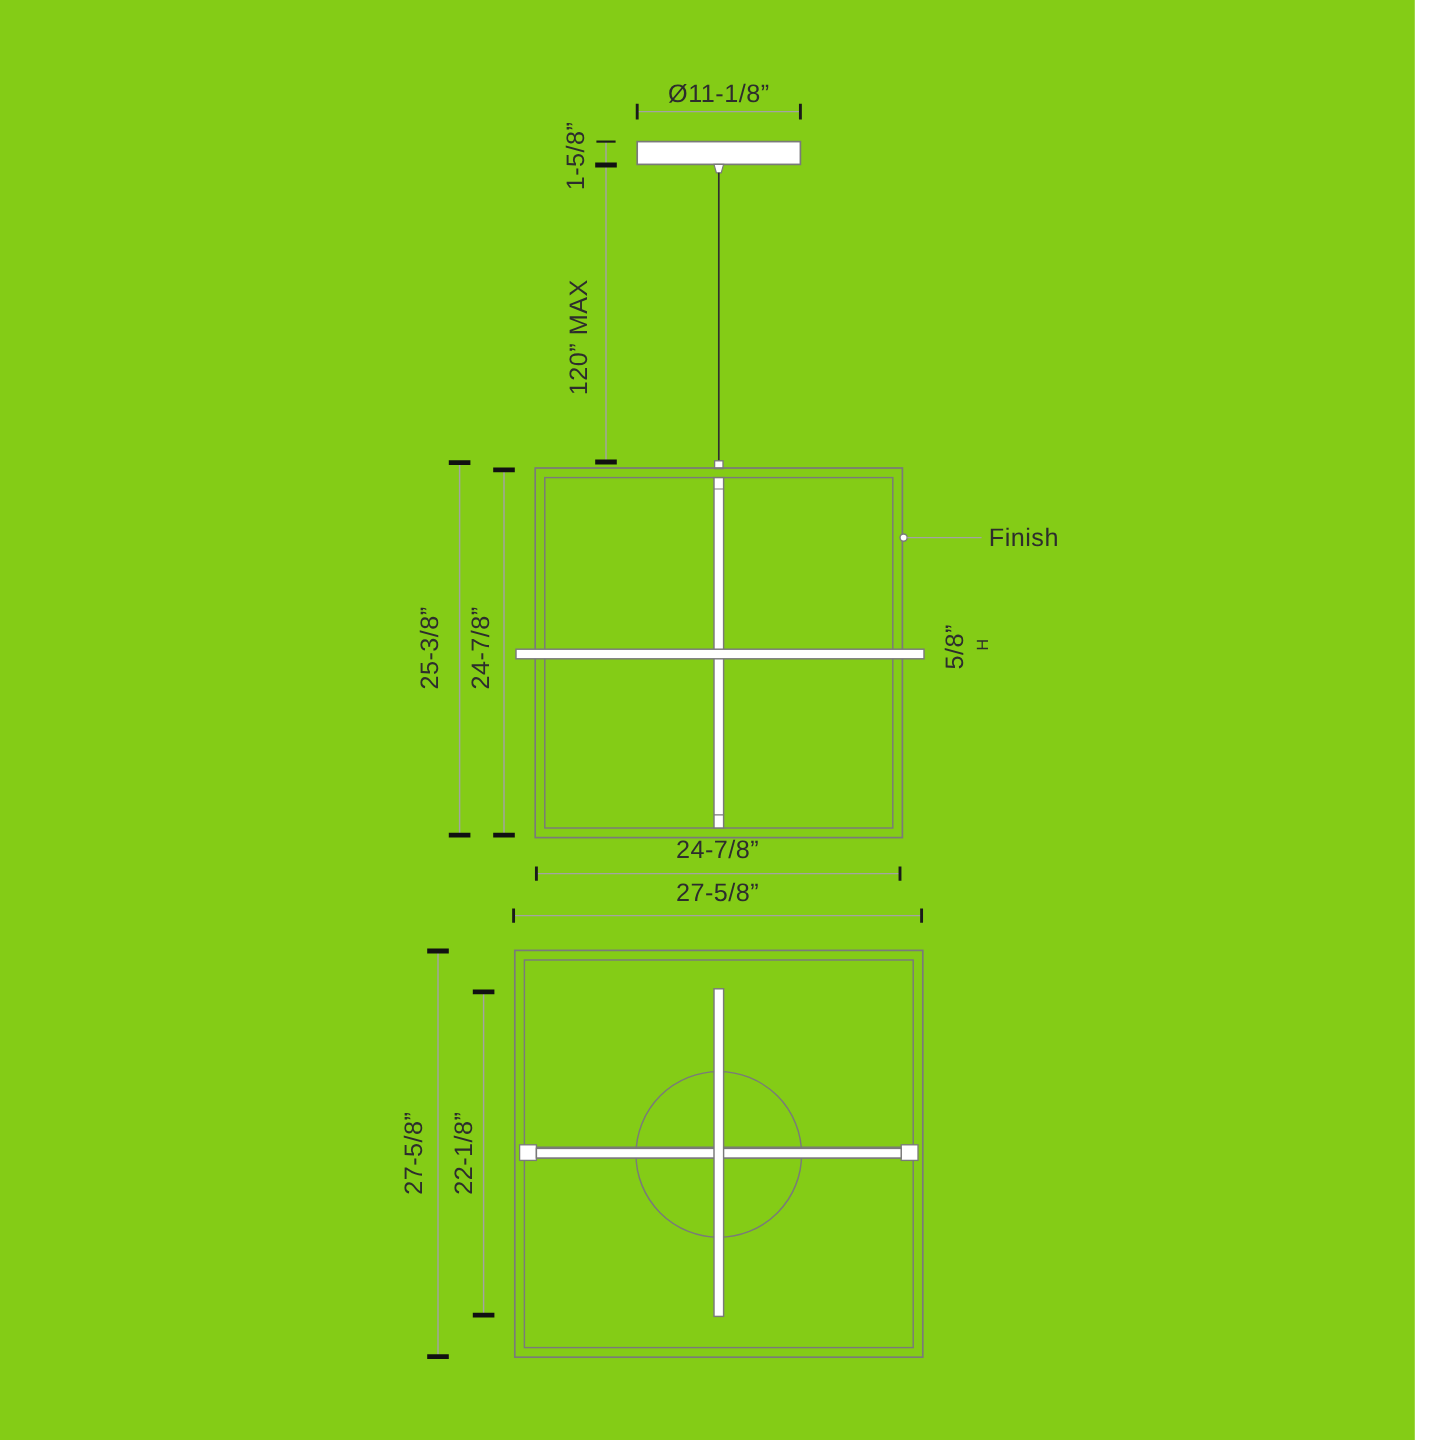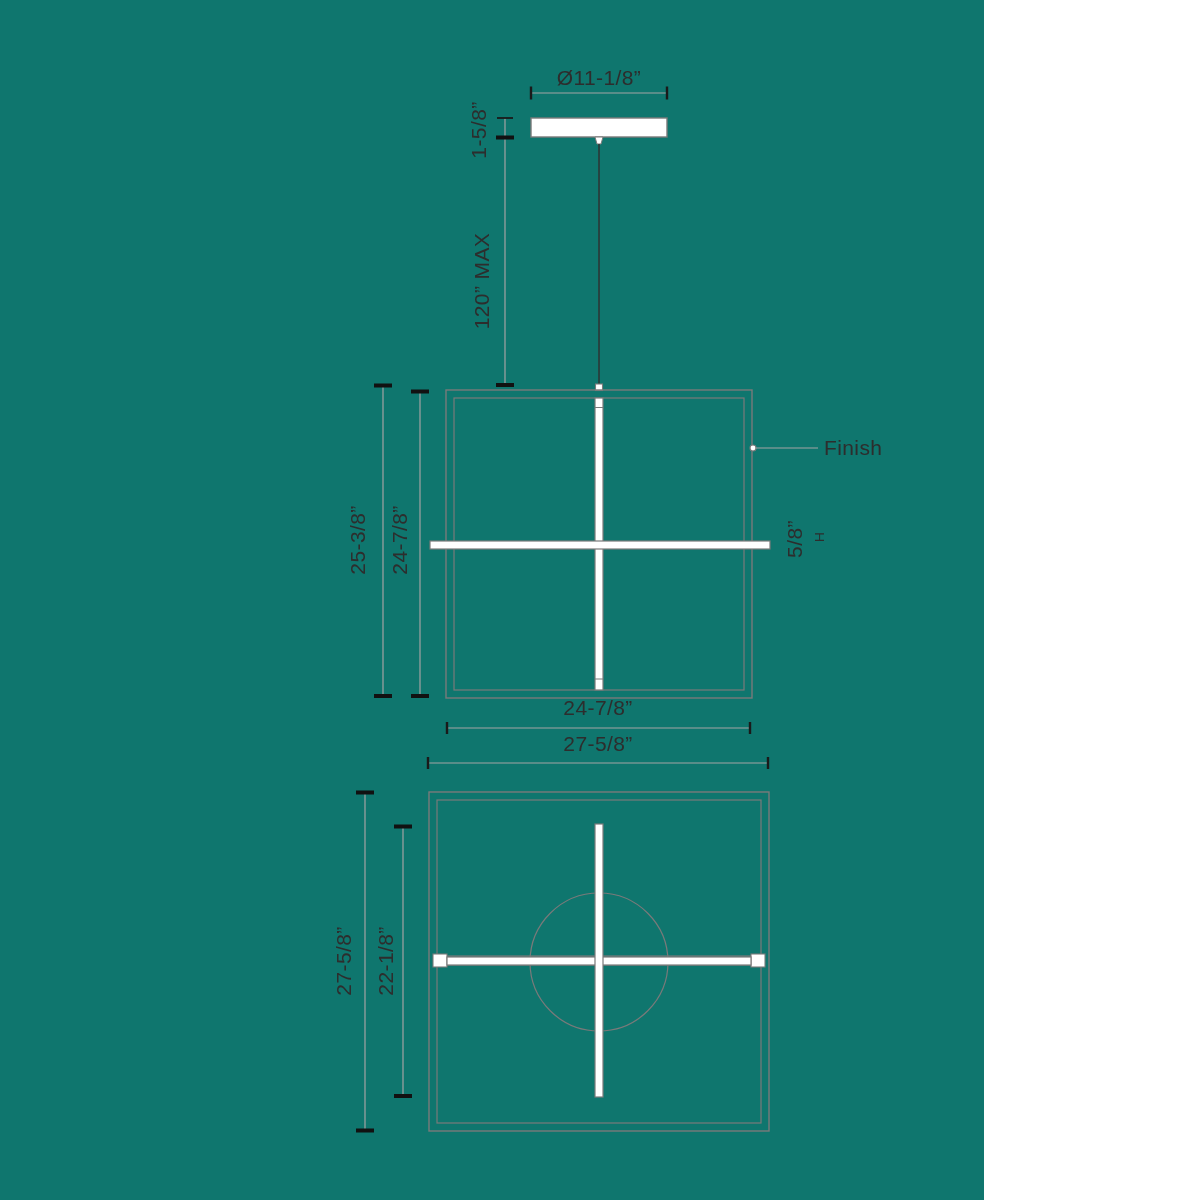--- a/index.html
+++ b/index.html
@@ -5,23 +5,23 @@
   html, body {
     margin: 0;
     padding: 0;
     background: #ffffff;
     width: 1200px;
     height: 1200px;
     overflow: hidden;
   }
   .drawing-wrap {
     position: relative;
-    width: 984px;
+    width: 1179px;
     height: 1200px;
-    background: #0f766e;
+    background: #84cc16;
   }
   svg text {
     font-family: "Liberation Sans", sans-serif;
     fill: #2d2d2d;
   }
   .dim-text {
     font-size: 21px;
     letter-spacing: 0.4px;
   }
   .small-text {

